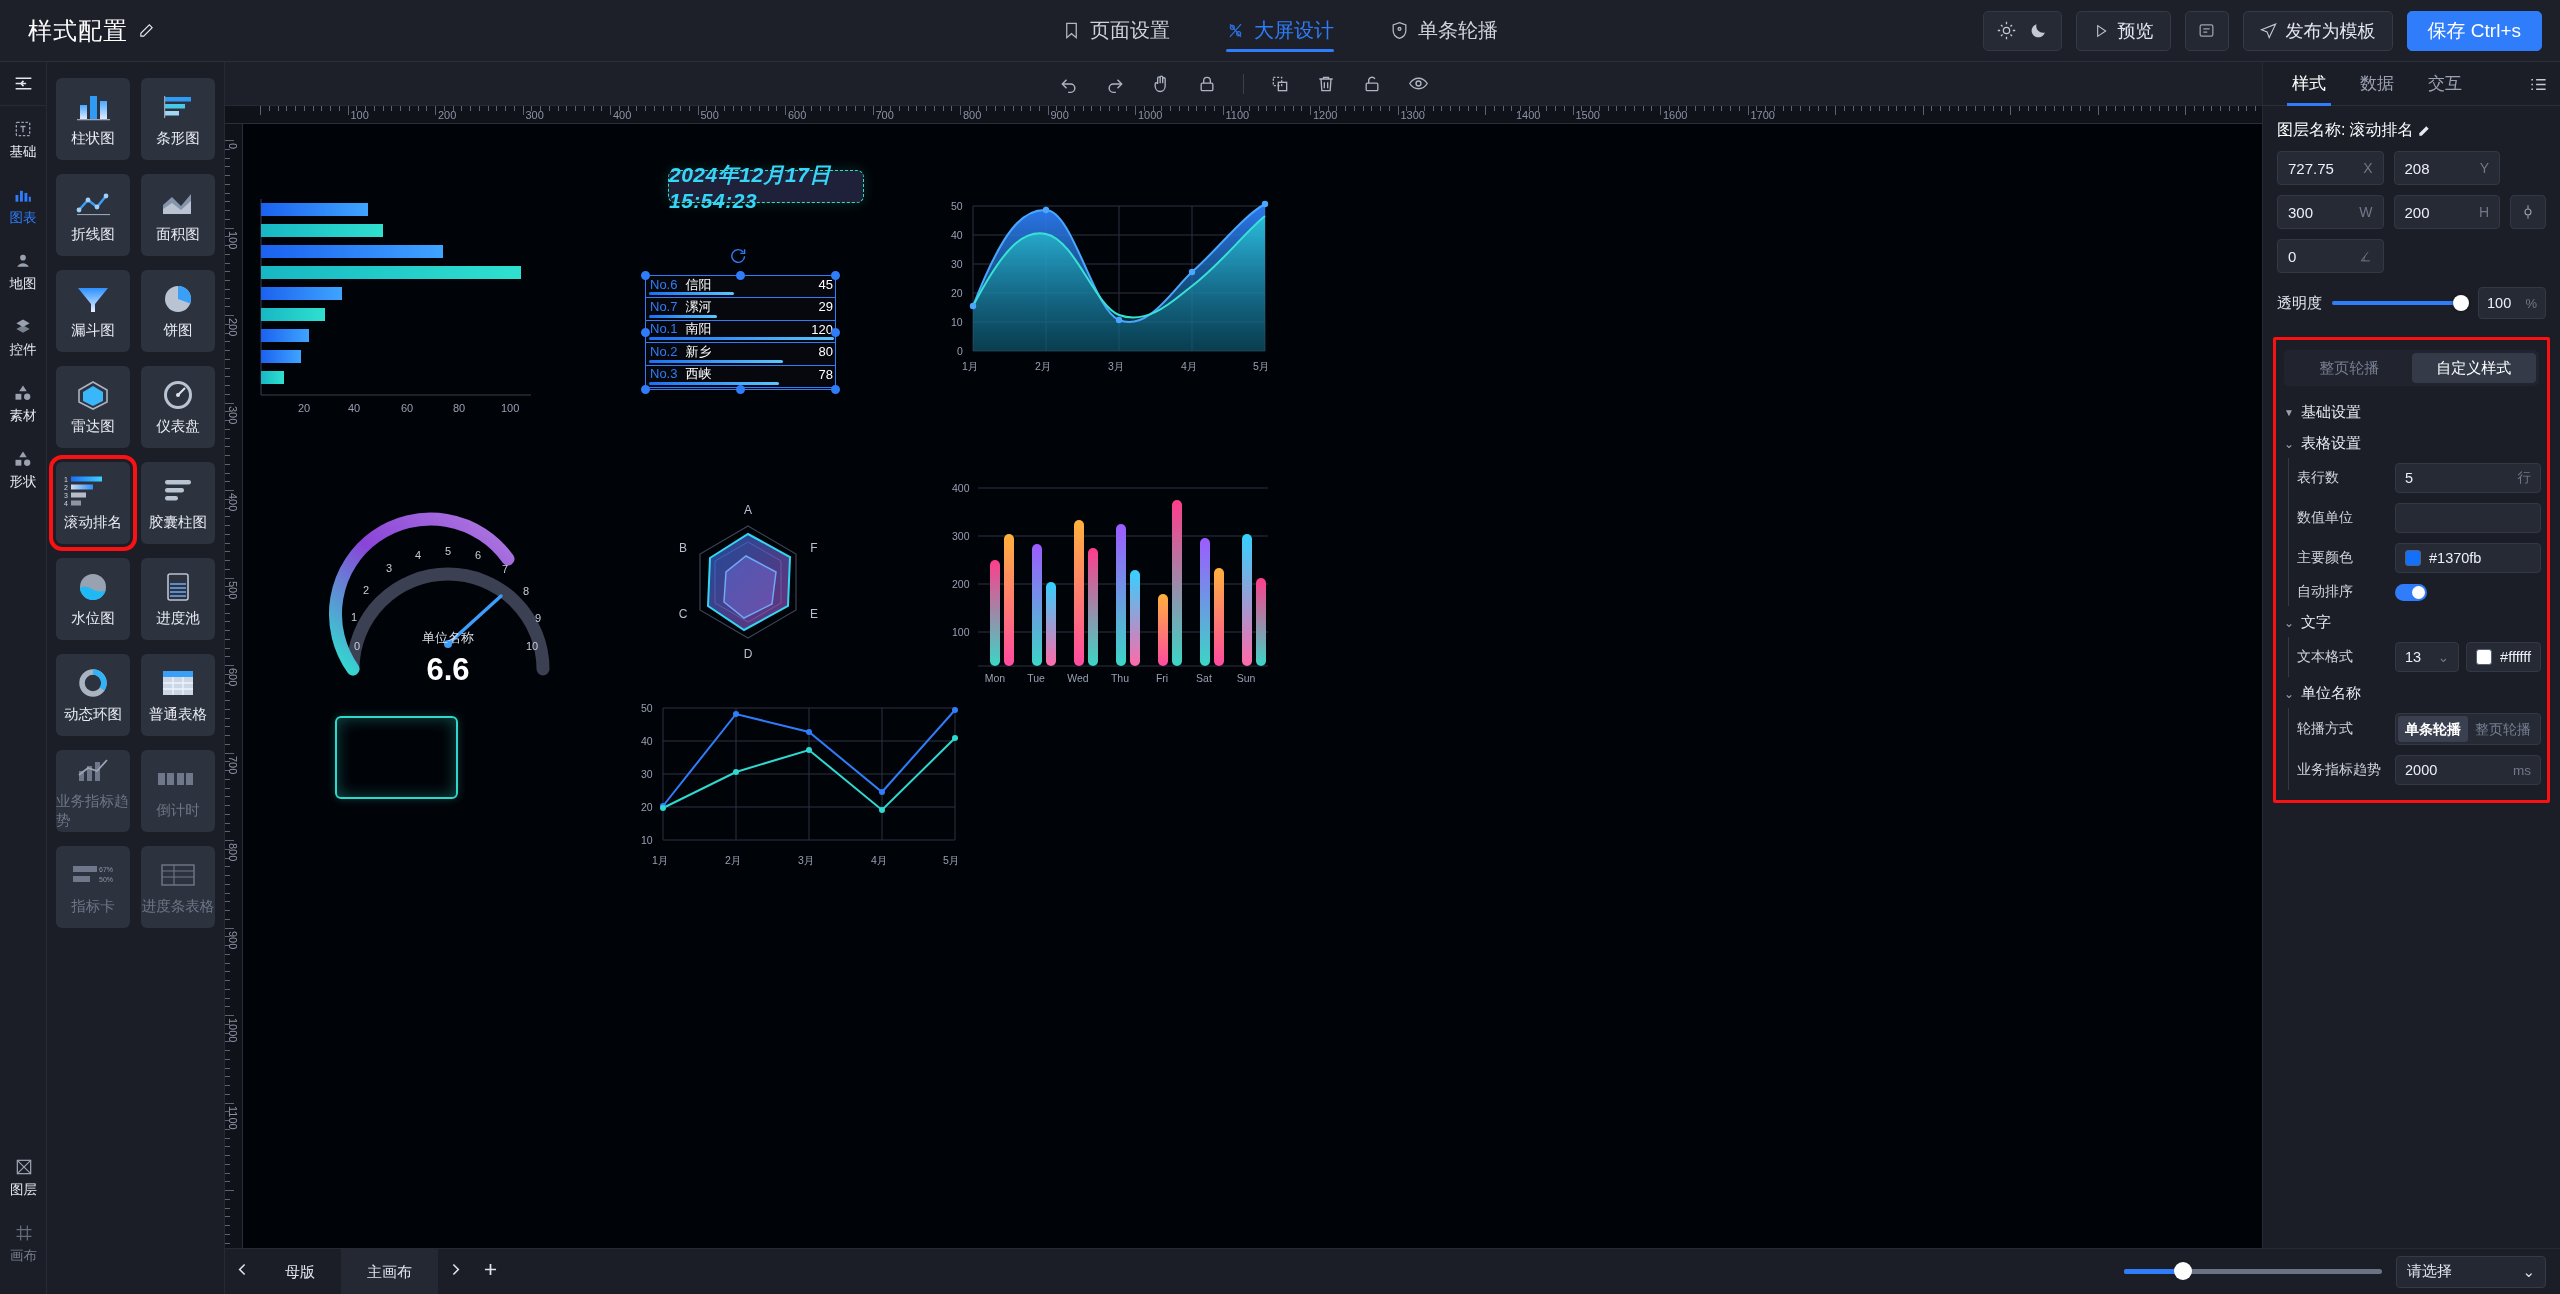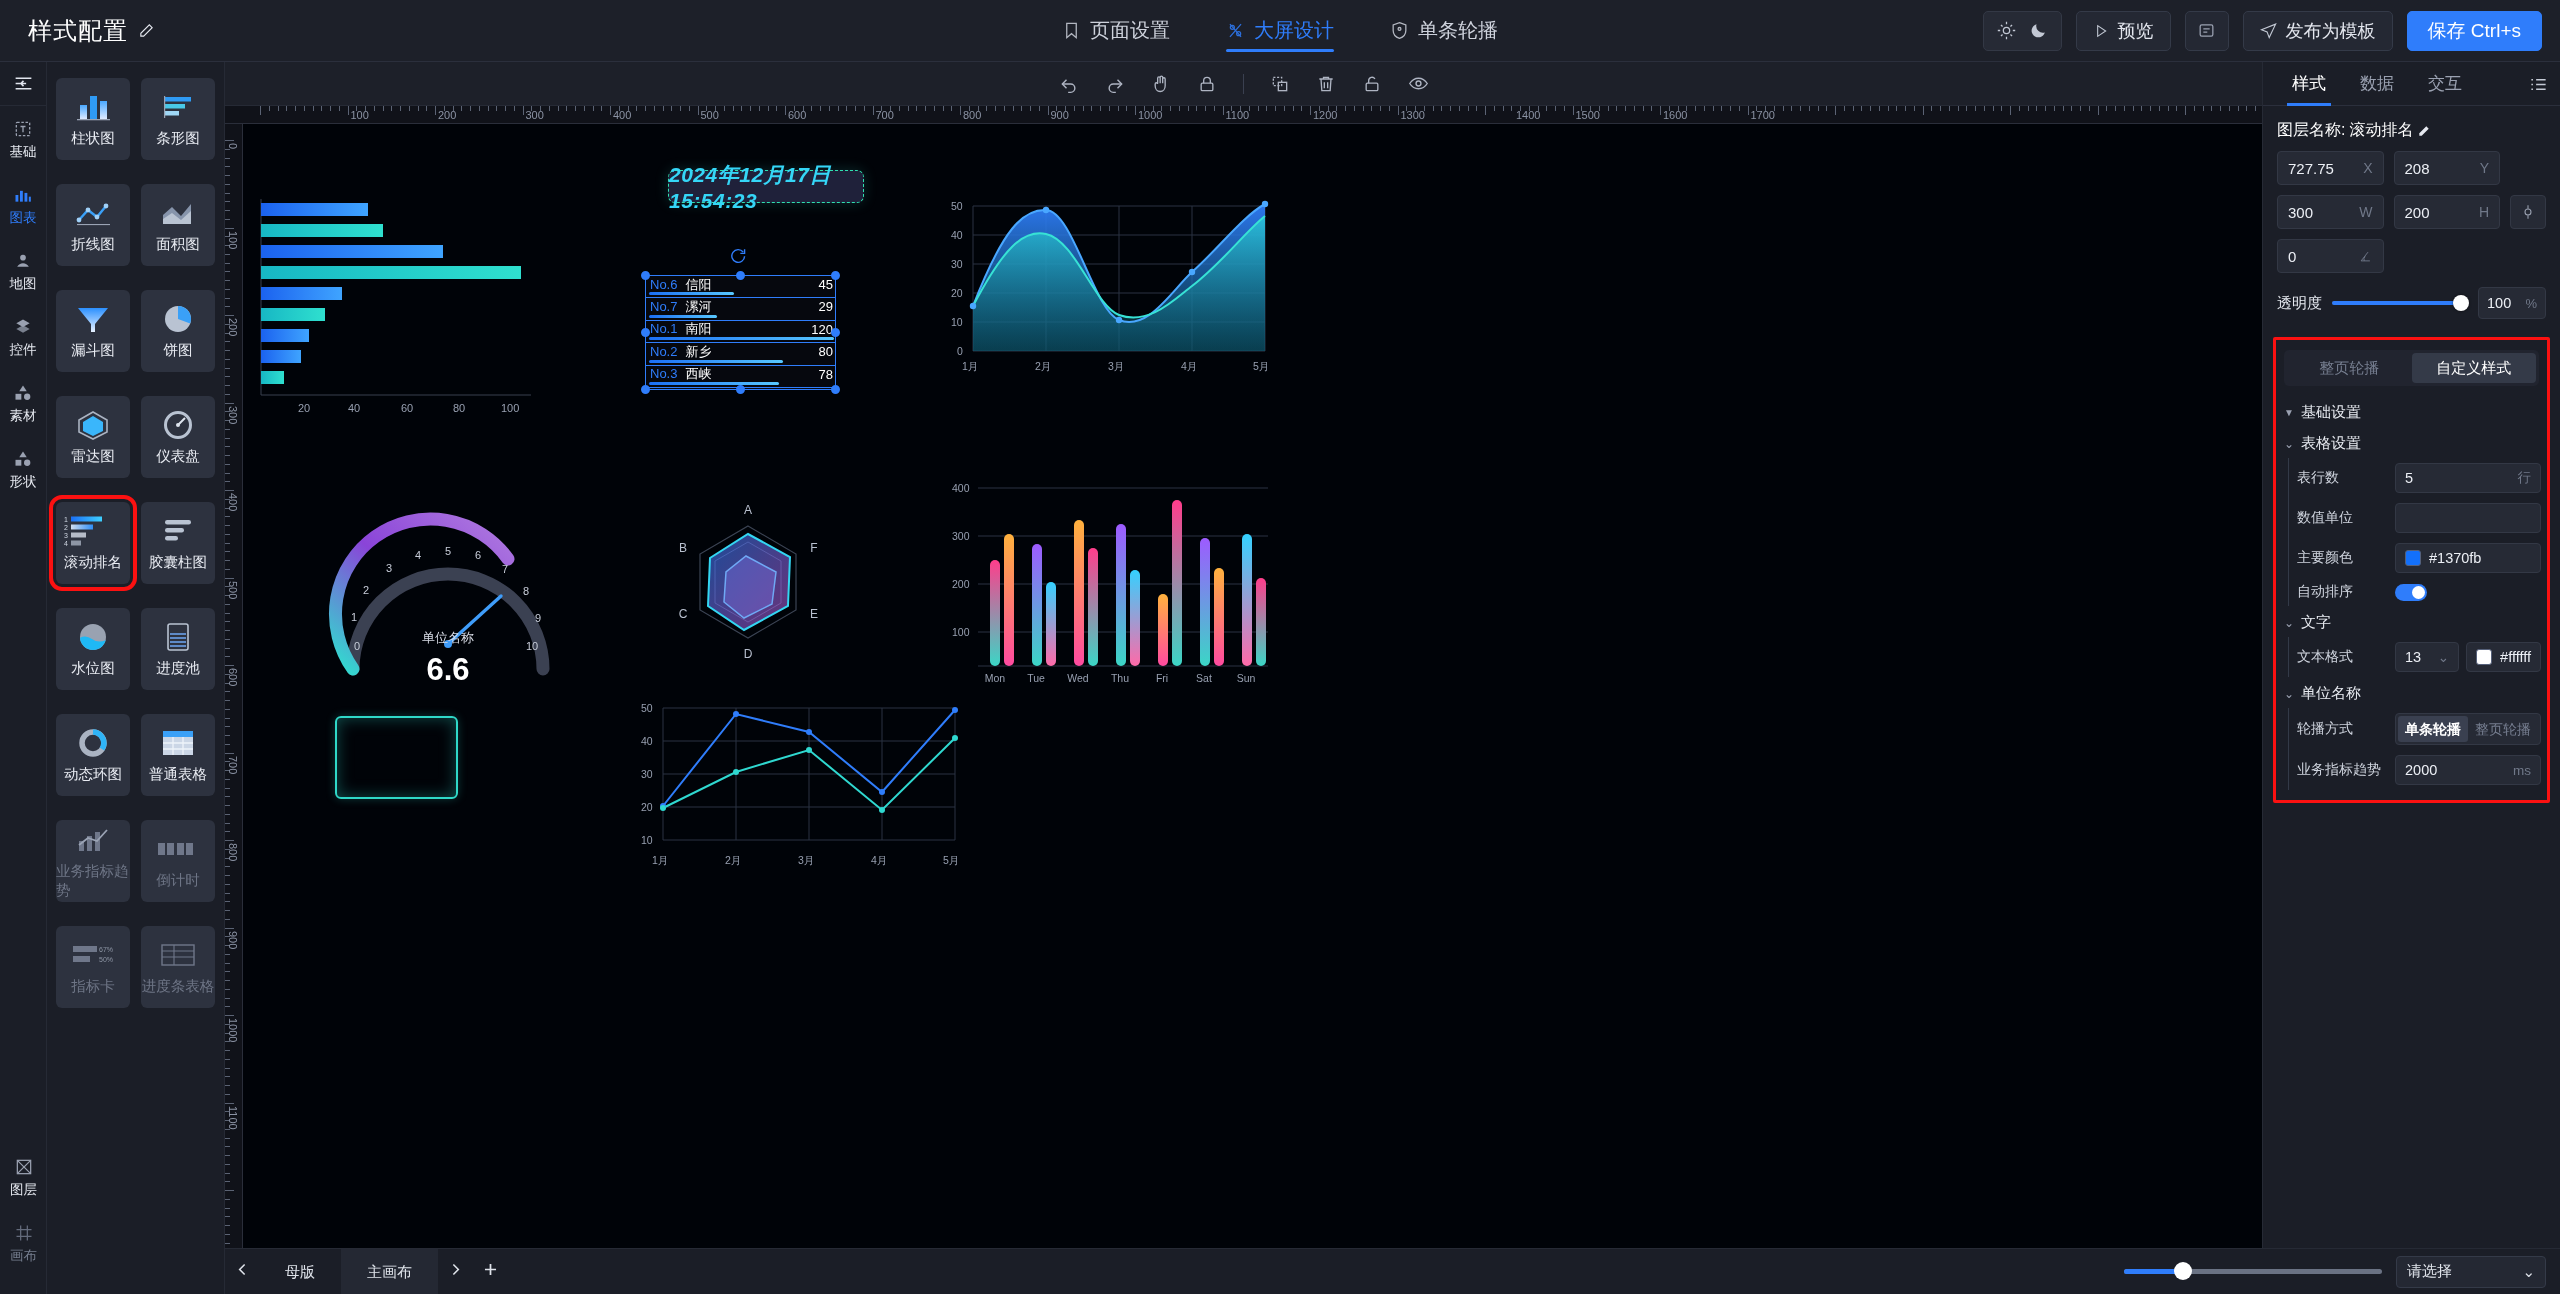--- a/index.html
+++ b/index.html
@@ -73,21 +73,21 @@
   .rail-item.active svg { color: #2f7dfb; }
   .rail-item.dim .lbl { color: #757d8e; }
   .rail-bottom { position: absolute; bottom: 18px; left: 0; width: 47px; }
 
   
   .palette {
     position: absolute; left: 47px; top: 62px; width: 178px; height: 1232px;
     background: #1b1e27; border-right: 1px solid #262a35;
     padding: 16px 9px 0; overflow: hidden;
   }
-  .pal-grid { display: grid; grid-template-columns: 1fr 1fr; gap: 24px 11px; }
+  .pal-grid { display: grid; grid-template-columns: 1fr 1fr; gap: 14px 11px; }
   .tile {
     background: #2d323f; border-radius: 6px; height: 82px;
     display: flex; flex-direction: column; align-items: center; justify-content: center;
     gap: 5px; cursor: pointer; position: relative;
   }
   .tile .tlabel { font-size: 14.5px; color: #e9ecf3; }
   .tile.dim .tlabel { color: #6e7586; }
   .tile.selected { outline: 4px solid #fb1111; outline-offset: 3px; }
   .tile .glyph { height: 34px; display: flex; align-items: center; justify-content: center; }
 

